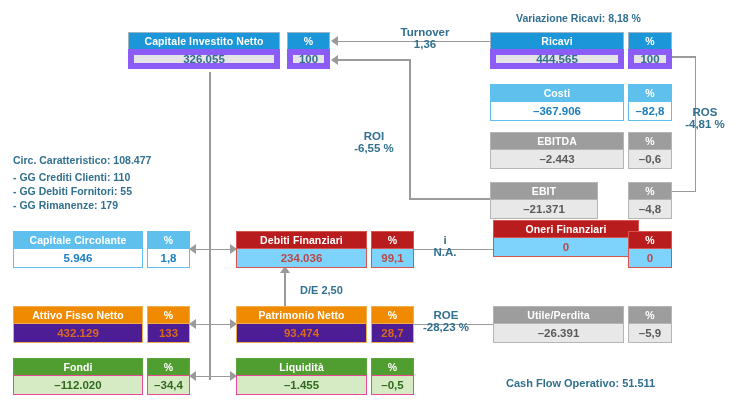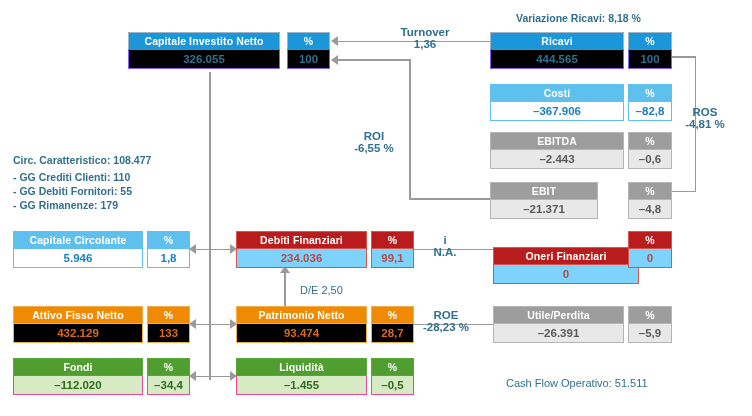--- a/index.html
+++ b/index.html
@@ -24,39 +24,39 @@
   }
   .val{
     position:absolute;left:0;top:17px;width:100%;height:20px;
     box-sizing:border-box;
     display:flex;align-items:center;justify-content:center;
     font-size:11.5px;font-weight:bold;white-space:nowrap;
   }
 
   
   .t-blue   .hdr{background:#1b96d8;border:1px solid #9fb4c4;border-bottom:none;}
-  .t-blue   .val{background:#000000;border:1px solid #8b5cf6;color:#31708f;}
+  .t-blue   .val{background:#e5e5e5;border:6px solid #8b5cf6;color:#31708f;}
 
   .t-lblue  .hdr{background:#5fc0ee;border:1px solid #5fc0ee;border-bottom:none;}
   .t-lblue  .val{background:#ffffff;border:1px solid #5fc0ee;color:#1b7fc4;}
 
   .t-gray   .hdr{background:#9d9d9d;border:1px solid #b5b5b5;border-bottom:none;}
   .t-gray   .val{background:#e8e8e8;border:1px solid #b5b5b5;color:#5a5a5a;}
 
   .t-red    .hdr{background:#b91c1c;border:1px solid #d9534f;border-bottom:none;}
   .t-red    .val{background:#7dd3fc;border:1px solid #d9534f;color:#b94a48;}
 
   .t-orange .hdr{background:#f08a00;border:1px solid #f0ad4e;border-bottom:none;}
-  .t-orange .val{background:#000000;border:1px solid #f0ad4e;color:#d9691e;}
+  .t-orange .val{background:#4c1d95;border:1px solid #f0ad4e;color:#d9691e;}
 
   .t-green  .hdr{background:#509e2f;border:1px solid #5aa83a;border-bottom:none;}
   .t-green  .val{background:#d6ebc4;border:1px solid #ec4899;color:#2f6b1c;}
 
   
-  .txt{position:absolute;color:#31708f;font-size:11px;font-weight:normal;white-space:nowrap;}
+  .txt{position:absolute;color:#31708f;font-size:11px;font-weight:bold;white-space:nowrap;}
   .caption{position:absolute;color:#31708f;font-size:10.5px;font-weight:bold;white-space:nowrap;}
   .annot{position:absolute;color:#31708f;font-size:11.5px;font-weight:bold;
          text-align:center;white-space:nowrap;}
 
   .leftblock{position:absolute;color:#31708f;font-size:10.5px;font-weight:bold;line-height:14px;}
   .leftblock div{white-space:nowrap;}
 
   
   .ln{position:absolute;background:#9a9a9a;}
   .lnh{height:1.6px;}
@@ -202,21 +202,21 @@
 
   <div class="box t-red" style="left:236px;top:231px;width:131px;height:37px;">
     <div class="hdr">Debiti Finanziari</div>
     <div class="val">234.036</div>
   </div>
   <div class="box t-red" style="left:371px;top:231px;width:43px;height:37px;">
     <div class="hdr">%</div>
     <div class="val">99,1</div>
   </div>
 
-  <div class="box t-red" style="left:493px;top:247px;width:146px;height:37px;">
+  <div class="box t-red" style="left:493px;top:220px;width:146px;height:37px;">
     <div class="hdr">Oneri Finanziari</div>
     <div class="val">0</div>
   </div>
   <div class="box t-red" style="left:628px;top:231px;width:44px;height:37px;">
     <div class="hdr">%</div>
     <div class="val">0</div>
   </div>
 
   <div class="box t-orange" style="left:13px;top:306px;width:130px;height:37px;">
     <div class="hdr">Attivo Fisso Netto</div>

